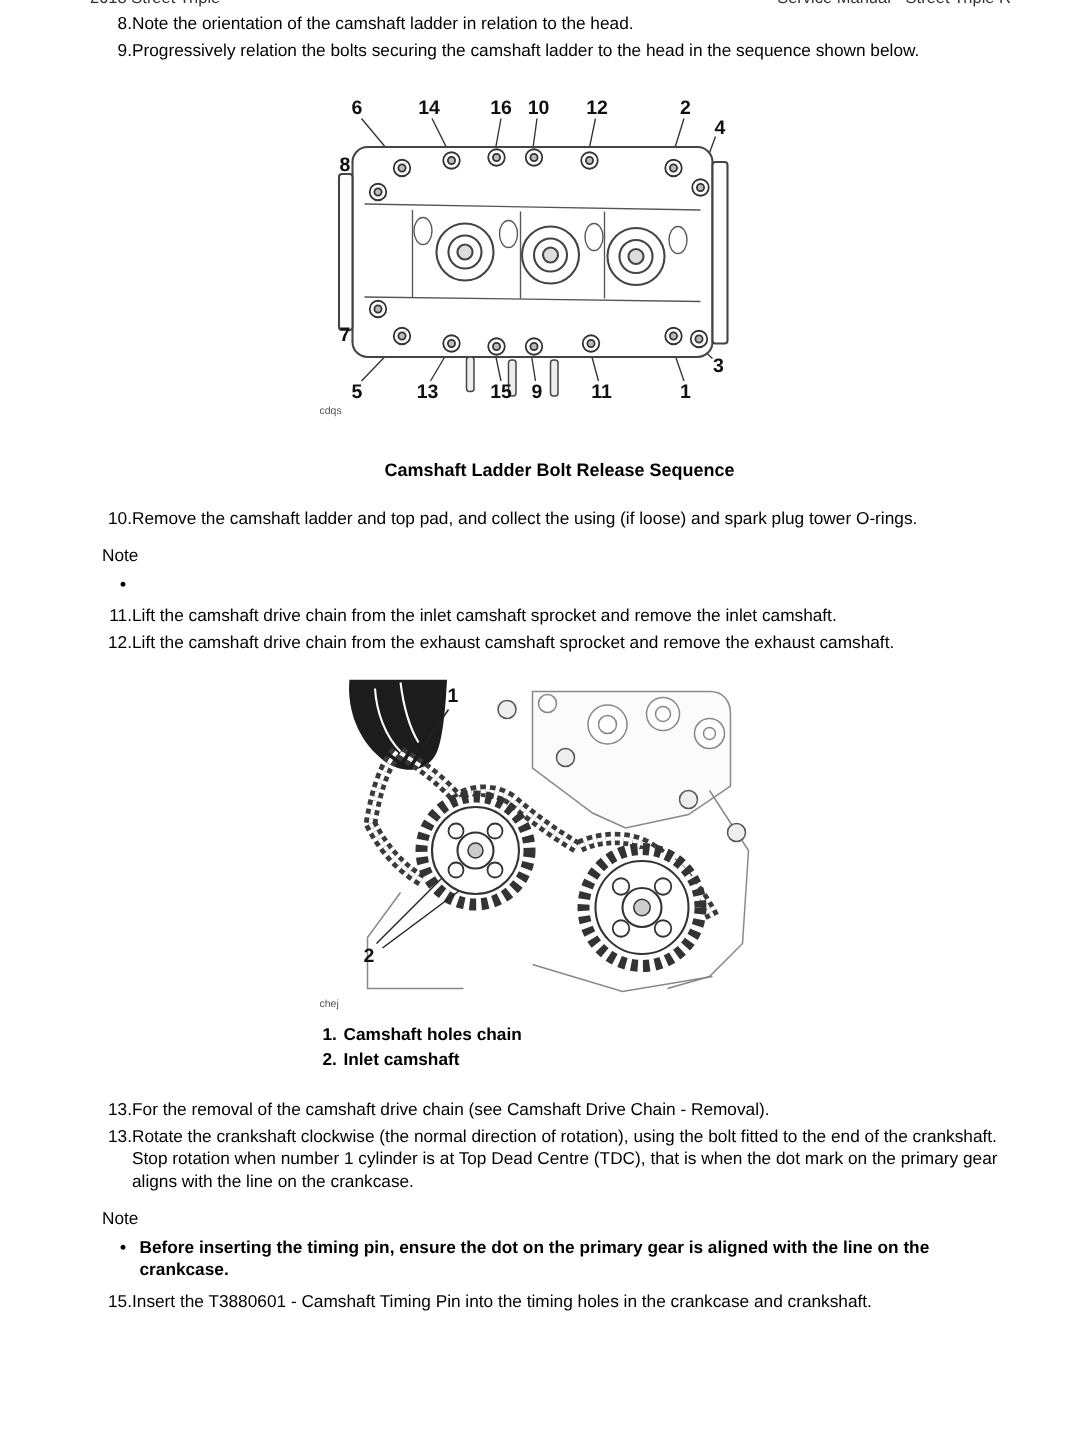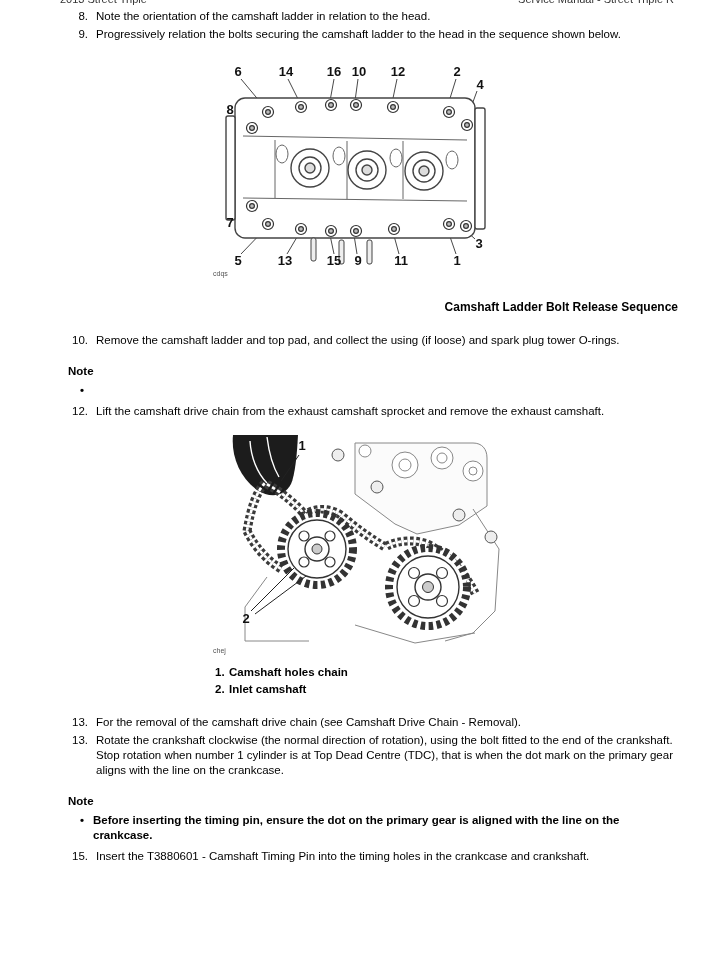--- a/index.html
+++ b/index.html
@@ -23,33 +23,33 @@
     display: flex;
     justify-content: space-between;
     padding: 0 40px 0 60px;
     font-size: 11px;
     color: #333;
   }
   .content { padding: 7px 36px 0 68px; }
 
   .step { display: flex; margin: 2px 0 3px 0; }
   .step .num { flex: 0 0 20px; text-align: right; }
-  .step .txt { margin-left: 8px; }
-
-  .note-label { font-weight: bold; margin: 16px 0 4px 0; }
+  .step .txt { margin-left: 0; }
+
+  .note-label { font-weight: normal; margin: 10px 0 4px 0; }
   .note-bullet { display: flex; font-weight: bold; margin: 4px 0 6px 12px; }
   .note-bullet .dot { flex: 0 0 13px; }
 
   .figure { position: relative; width: 300px; margin: 16px 0 0 137px; }
   .figure svg { display: block; }
   .fig-caption {
-    text-align: right;
+    text-align: center;
     font-weight: bold;
     font-size: 12px;
-    margin: 20px 0 18px 0;
+    margin: 26px 0 18px 0;
   }
   .legend { margin: 8px 0 0 147px; font-weight: bold; }
   .legend .row { display: flex; margin: 2px 0; }
   .legend .num { flex: 0 0 14px; }
 
   .callout {
     font-family: "Liberation Sans", sans-serif;
     font-weight: bold;
     font-size: 13px;
     fill: #111;
@@ -198,20 +198,24 @@
       <span class="num">10.</span>
       <span class="txt">Remove the camshaft ladder and top pad, and collect the using (if loose) and spark plug tower O-rings.</span>
     </div>
 
     <div class="note-label">Note</div>
     <div class="note-bullet">
       <span class="dot">•</span>
     </div>
 
     <div class="step">
+      <span class="num">11.</span>
+      <span class="txt">Lift the camshaft drive chain from the inlet camshaft sprocket and remove the inlet camshaft.</span>
+    </div>
+    <div class="step">
       <span class="num">12.</span>
       <span class="txt">Lift the camshaft drive chain from the exhaust camshaft sprocket and remove the exhaust camshaft.</span>
     </div>
 
     <div class="figure">
       <svg viewBox="0 0 300 222" width="300" height="222">
 
         <g fill="#fbfbfb" stroke="#888" stroke-width="1">
           <path d="M150,8 h118 c9,0 14,6 14,15 v48 l-28,19 -42,9 -22,-10 -40,-30 z"></path>
           <path d="M268,74 l26,40 -4,62 -22,22 -28,8" fill="none"></path>

